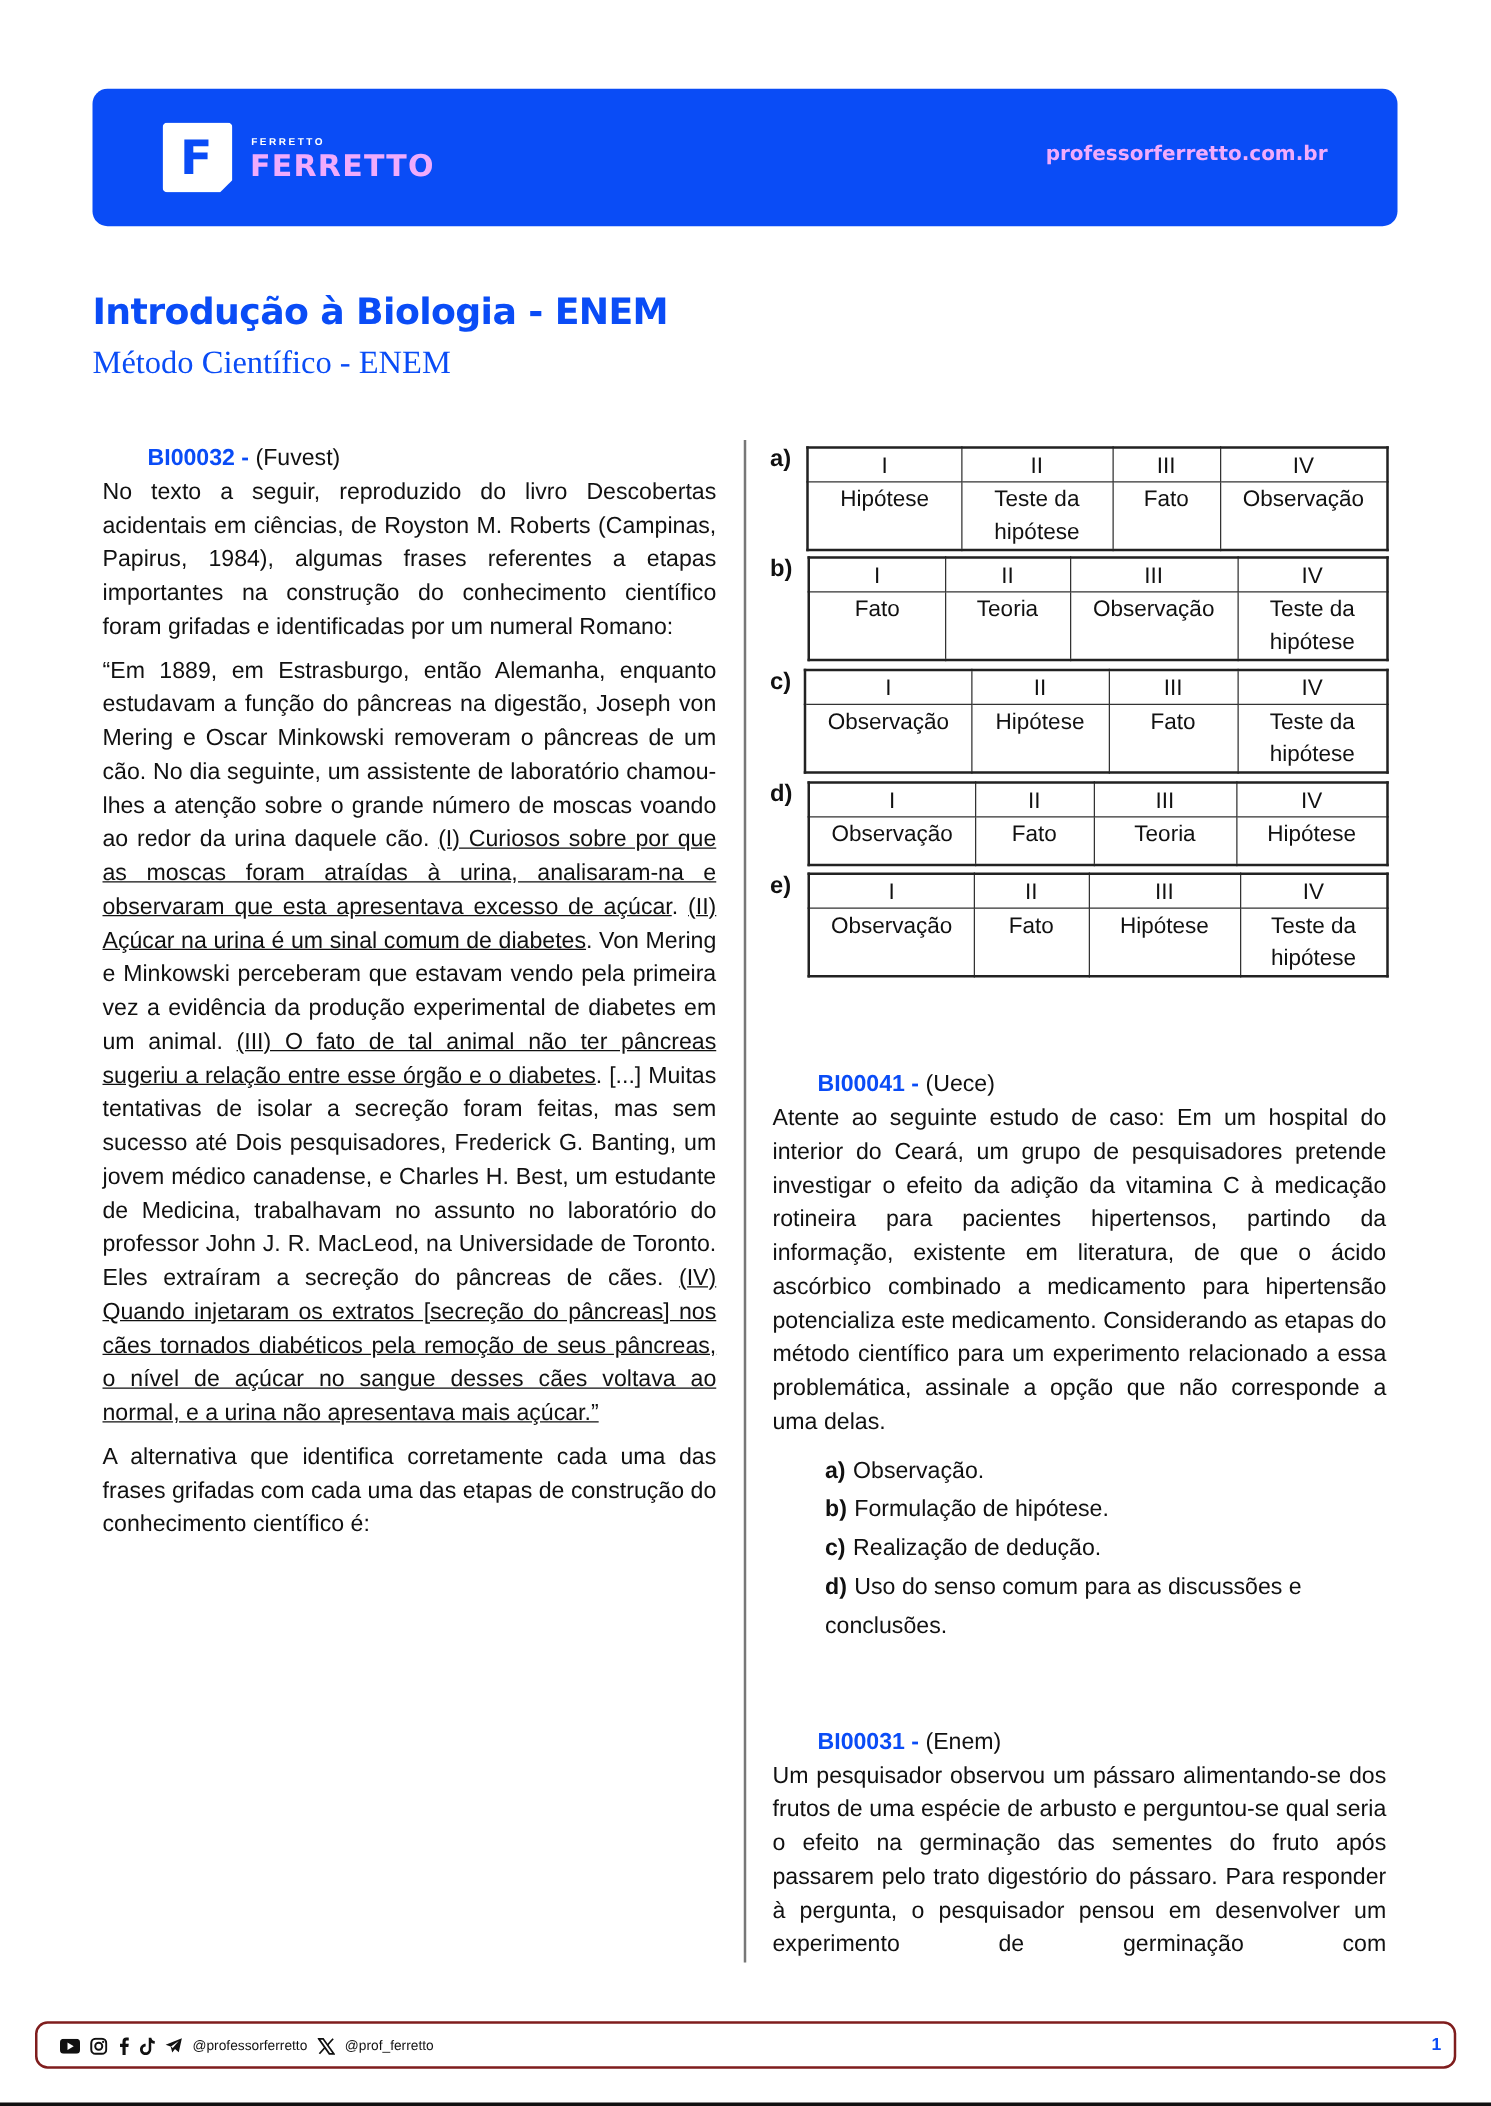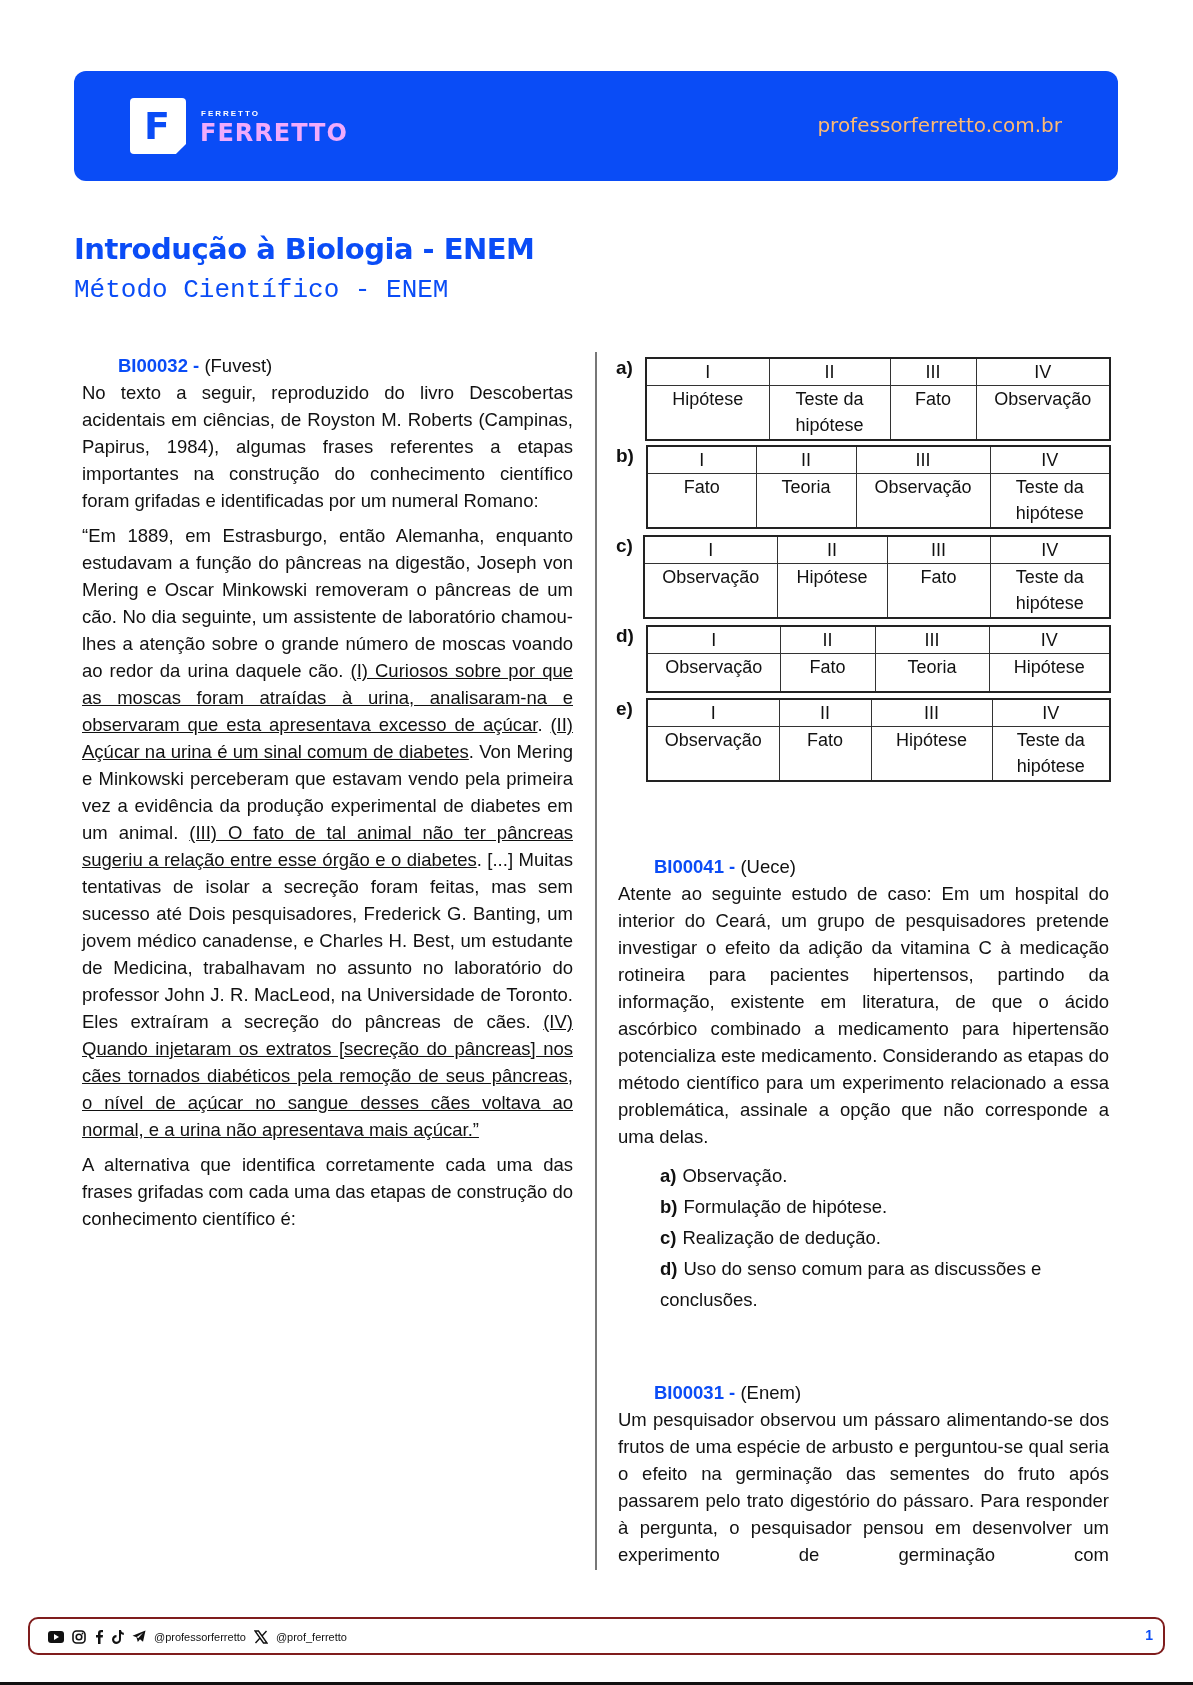--- a/index.html
+++ b/index.html
@@ -14,24 +14,24 @@
     position: absolute; left: 56px; top: 27px; width: 56px; height: 56px;
     background: #ffffff; border-radius: 4px;
     clip-path: polygon(0 0, 100% 0, 100% 82%, 82% 100%, 0 100%);
   }
   .logo-box .F {
     position: absolute; left: 14px; top: 7px; font-family: "DejaVu Sans", sans-serif; font-weight: bold;
     font-size: 38px; color: #0a4cf6; line-height: 42px;
   }
   .logo-small { position: absolute; left: 127px; top: 38px; font-size: 8px; font-weight: bold; letter-spacing: 2px; color: #ffffff; }
   .logo-big { position: absolute; left: 126px; top: 48px; font-size: 24px; font-weight: bold; letter-spacing: 1px; color: #f0abfc; font-family: "DejaVu Sans", sans-serif; }
-  .site-url { position: absolute; right: 56px; top: 42px; font-size: 20px; font-weight: normal; color: #fdba74; font-family: "DejaVu Sans", sans-serif; }
+  .site-url { position: absolute; right: 56px; top: 42px; font-size: 16px; font-weight: bold; color: #f0abfc; font-family: "DejaVu Sans", sans-serif; }
 
   .title-main { position: absolute; left: 74px; top: 232px; font-size: 29px; font-weight: bold; color: #0a4cf6; font-family: "DejaVu Sans", sans-serif; letter-spacing: -0.5px; }
-  .title-sub { position: absolute; left: 74px; top: 275px; font-size: 26px; color: #0a4cf6; font-family: Liberation Mono, monospace; }
+  .title-sub { position: absolute; left: 74px; top: 275px; font-size: 26px; color: #0a4cf6; font-family: Liberation Serif, serif; }
 
   .col-divider { position: absolute; left: 595px; top: 352px; width: 2px; height: 1218px; background: #777; }
 
   .col { position: absolute; font-size: 18.5px; line-height: 27px; text-align: justify; }
   .col-left { left: 82px; top: 352px; width: 491px; }
   .col-right { left: 618px; top: 853px; width: 491px; }
   .col-right2 { left: 618px; top: 1379px; width: 491px; }
 
   .q-head { text-align: left; margin-left: 36px; }
   .q-code { color: #0a4cf6; font-weight: bold; font-family: "Liberation Sans", sans-serif; }

